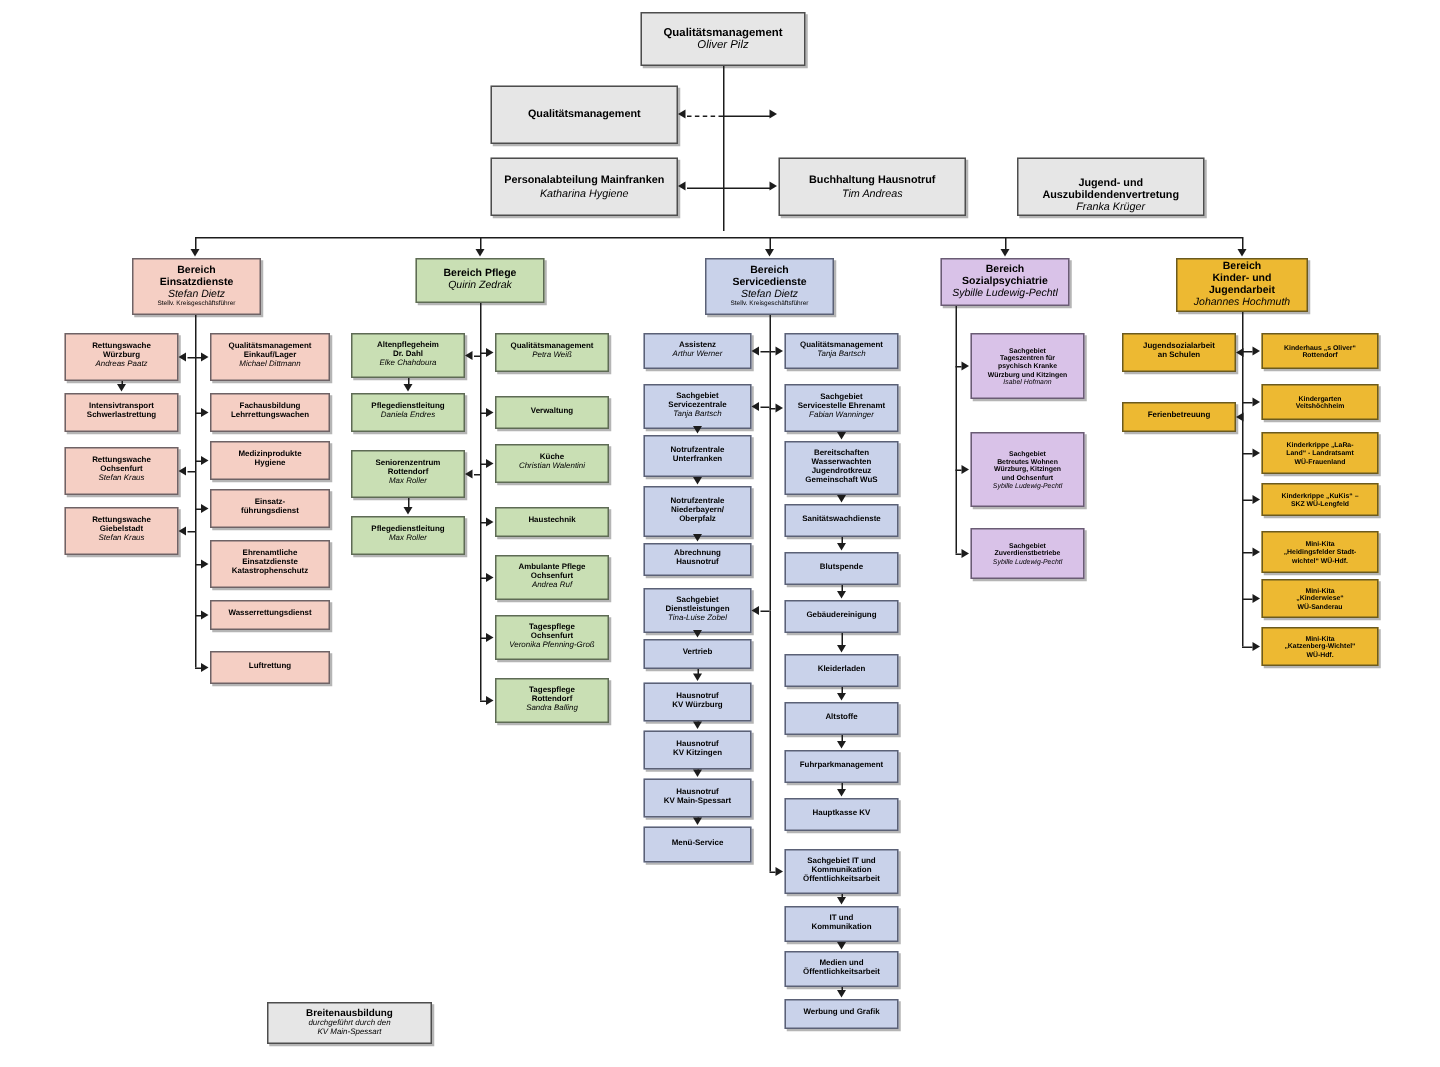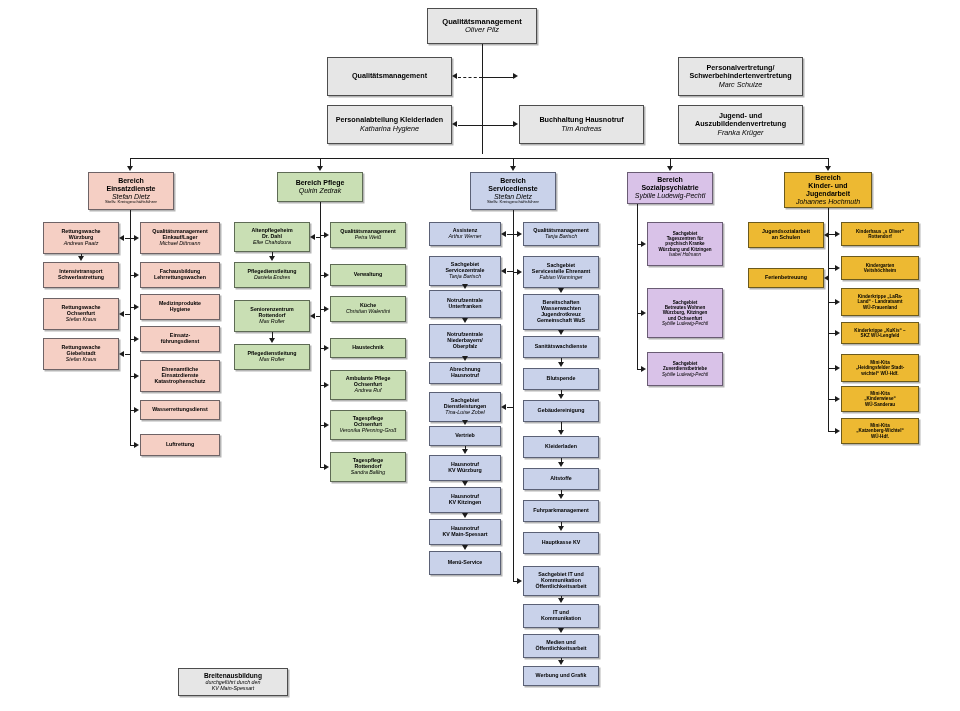--- a/index.html
+++ b/index.html
@@ -82,34 +82,29 @@
 
 <div id="canvas">
     <div class="box grey fs-top" style="left: 427px; top: 8px; width: 110px; height: 36px;">
       <div class="t">Qualitätsmanagement</div>
       <div class="n">Oliver Pilz</div>
     </div>
     <div class="line v" style="left: 482px; top: 44px; height: 110px;"></div>
     <div class="box grey fs-hdr" style="left: 327px; top: 57px; width: 125px; height: 39px;">
       <div class="t">Qualitätsmanagement</div>
     </div>
-    <div class="box grey fs-hdr" style="left: 678px; top: 57px; width: 125px; height: 39px;">
-      <div class="t">Personalvertretung/</div>
-      <div class="t">Schwerbehindertenvertretung</div>
-      <div class="n">Marc Schulze</div>
-    </div>
     <div class="box grey fs-hdr" style="left: 327px; top: 105px; width: 125px; height: 39px;">
-      <div class="t">Personalabteilung Kleiderladen</div>
+      <div class="t">Personalabteilung Mainfranken</div>
       <div class="n">Katharina Hygiene</div>
     </div>
     <div class="box grey fs-hdr" style="left: 519px; top: 105px; width: 125px; height: 39px;">
       <div class="t">Buchhaltung Hausnotruf</div>
       <div class="n">Tim Andreas</div>
     </div>
-    <div class="box grey fs-hdr" style="left: 678px; top: 105px; width: 125px; height: 39px;">
+    <div class="box grey fs-hdr" style="left: 678px; top: 105px; width: 125px; height: 39px; justify-content: flex-end;">
       <div class="t">Jugend- und</div>
       <div class="t">Auszubildendenvertretung</div>
       <div class="n">Franka Krüger</div>
     </div>
     <div class="dline" style="left: 458px; top: 76.5px; width: 24px;"></div>
     <div class="arrow left" style="left: 452px; top: 73px;"></div>
     <div class="line h" style="left: 482px; top: 76.5px; width: 32px;"></div>
     <div class="arrow right" style="left: 513px; top: 73px;"></div>
     <div class="line h" style="left: 458px; top: 124.5px; width: 24px;"></div>
     <div class="arrow left" style="left: 452px; top: 121px;"></div>

